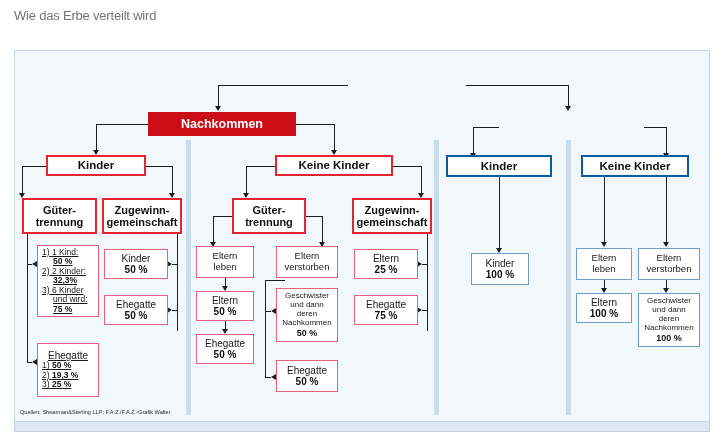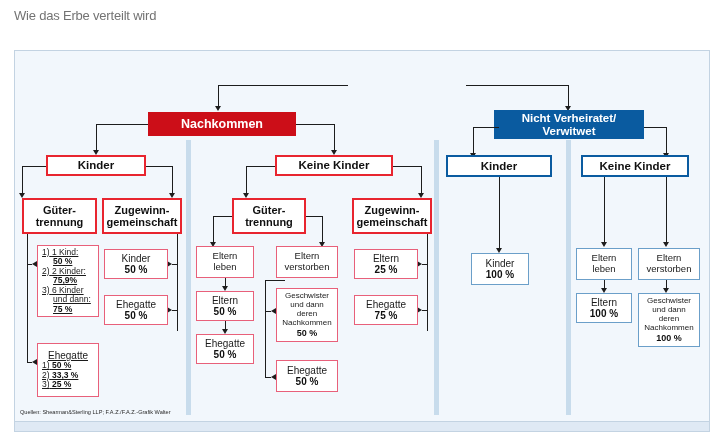--- a/index.html
+++ b/index.html
@@ -116,24 +116,20 @@
   <div class="ln lnh" style="left:218px;top:85px;width:130px;"></div>
   <div class="ln lnv" style="left:218px;top:85px;height:21px;"></div>
   <div class="arw" style="left:214.5px;top:106px;"></div>
 
   <div class="ln lnh" style="left:466px;top:85px;width:102px;"></div>
   <div class="ln lnv" style="left:568px;top:85px;height:21px;"></div>
   <div class="arw" style="left:564.5px;top:106px;"></div>
 
   <div class="box box-solid b-red" style="left:148px;top:112px;width:148px;height:24px;font-size:12.5px;">Nachkommen</div>
 
-  <div class="box box-solid b-blue" style="left:494px;top:110px;width:150px;height:29px;font-size:11.5px;flex-direction:column;">
-    <span>Nicht Verheiratet/</span>
-    <span>Verwitwet</span>
-  </div>
 
   <div class="ln lnh" style="left:96px;top:124px;width:52px;"></div>
   <div class="ln lnv" style="left:96px;top:124px;height:26px;"></div>
   <div class="arw" style="left:92.5px;top:150px;"></div>
 
   <div class="ln lnh" style="left:296px;top:124px;width:38px;"></div>
   <div class="ln lnv" style="left:334px;top:124px;height:26px;"></div>
   <div class="arw" style="left:330.5px;top:150px;"></div>
 
   <div class="ln lnh" style="left:499px;top:127px;width:-0px;"></div>
@@ -170,35 +166,35 @@
   <div class="ln lnh" style="left:27px;top:362px;width:5px;"></div>
   <div class="arwl" style="left:32px;top:358.5px;"></div>
 
   <div class="box box-leaf lr" style="left:37px;top:245px;width:62px;height:72px;font-size:8.5px;">
     <span class="lst">
       <div><span>1)</span>
            <span>1 Kind:</span></div>
       <div class="ind"><b>50 %</b></div>
       <div><span>2)</span>
            <span>2 Kinder:</span></div>
-      <div class="ind"><b>75,9%</b></div>
+      <div class="ind"><b>32,3%</b></div>
       <div><span>3)</span>
            <span>6 Kinder</span></div>
-      <div class="ind"><span>und dann:</span></div>
+      <div class="ind"><span>und wird:</span></div>
       <div class="ind"><b>75 %</b></div>
     </span>
   </div>
 
   <div class="box box-leaf lr" style="left:37px;top:343px;width:62px;height:54px;font-size:8.5px;">
     <span class="lst">
       <div style="text-align:center;font-size:10px;">Ehegatte</div>
       <div><span>1)</span>
            <b>50 %</b></div>
       <div><span>2)</span>
-           <b>33,3 %</b></div>
+           <b>19,3 %</b></div>
       <div><span>3)</span>
            <b>25 %</b></div>
     </span>
   </div>
 
   <div class="ln lnv" style="left:177px;top:234px;height:97px;"></div>
   <div class="ln lnh" style="left:172px;top:264px;width:5px;"></div>
   <div class="arwl" style="left:167px;top:260.5px;transform:scaleX(-1);"></div>
   <div class="ln lnh" style="left:172px;top:310px;width:5px;"></div>
   <div class="arwl" style="left:167px;top:306.5px;transform:scaleX(-1);"></div>

